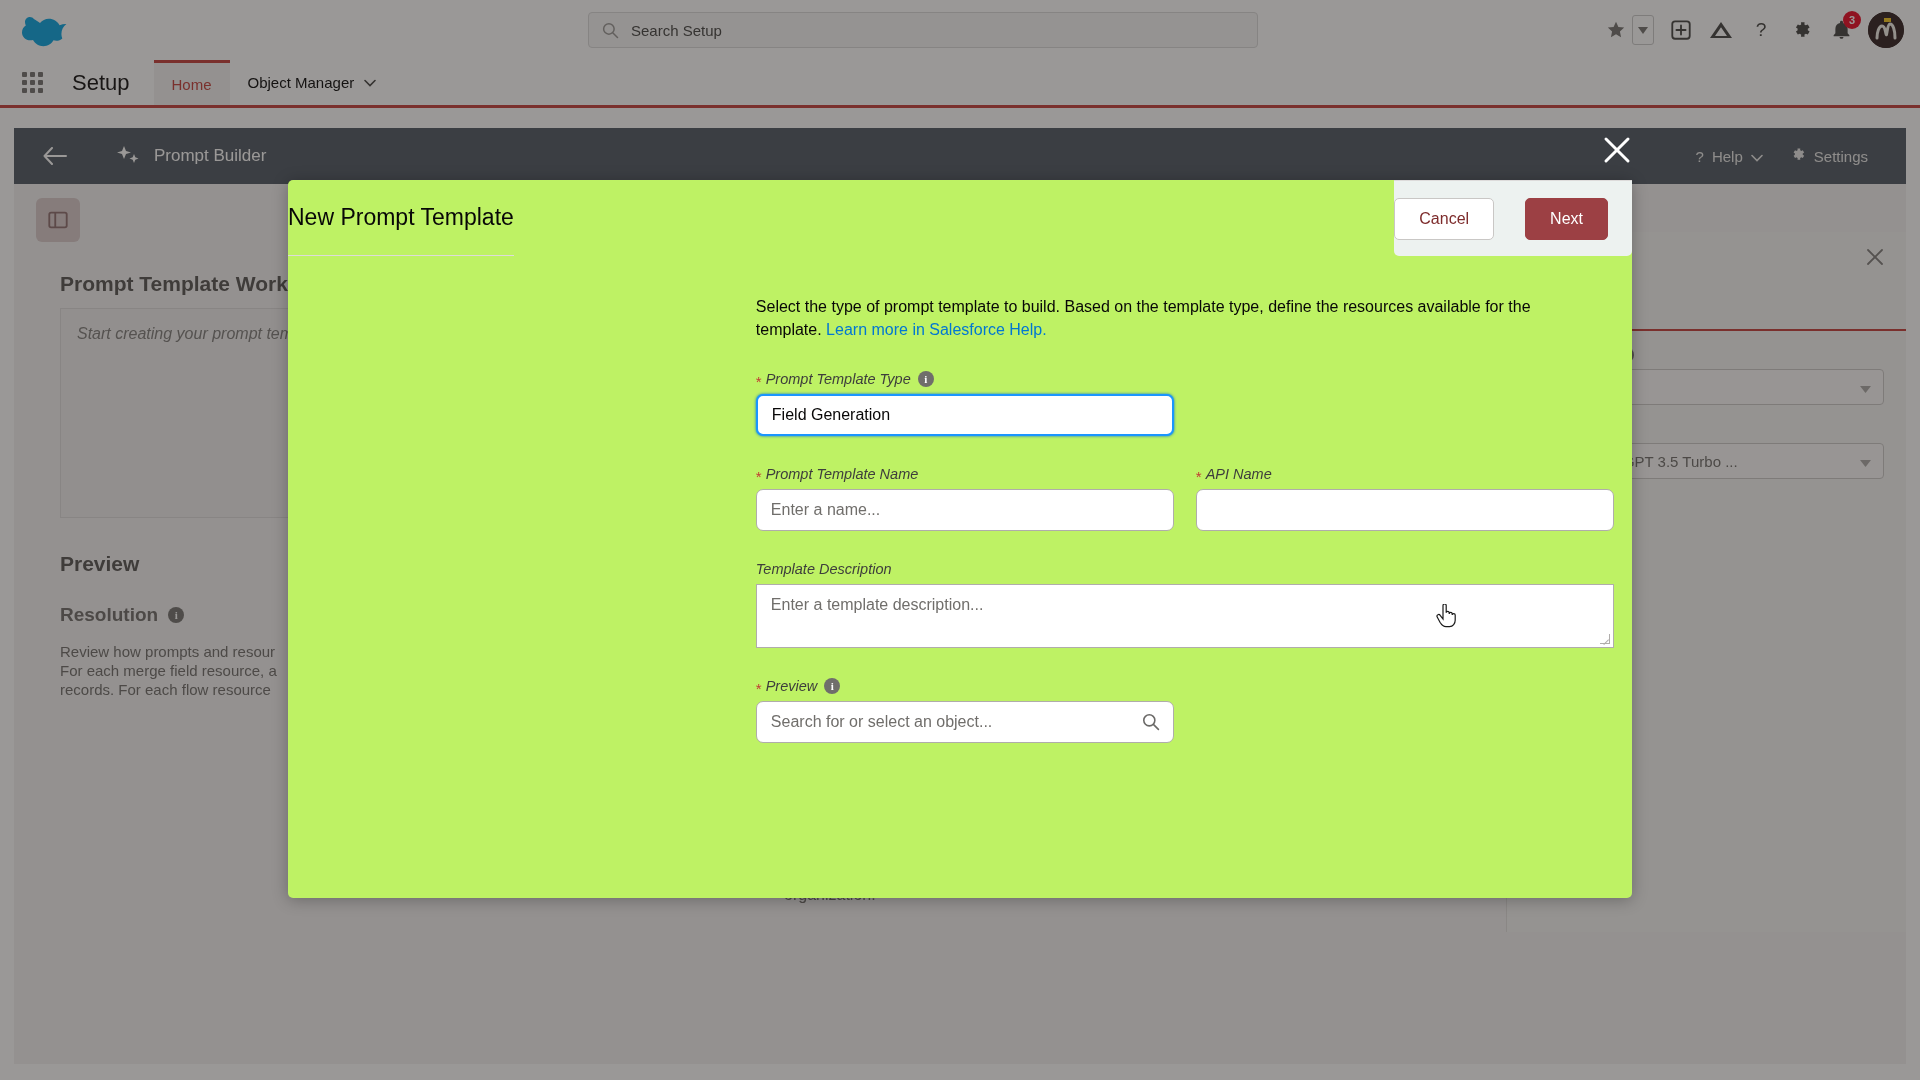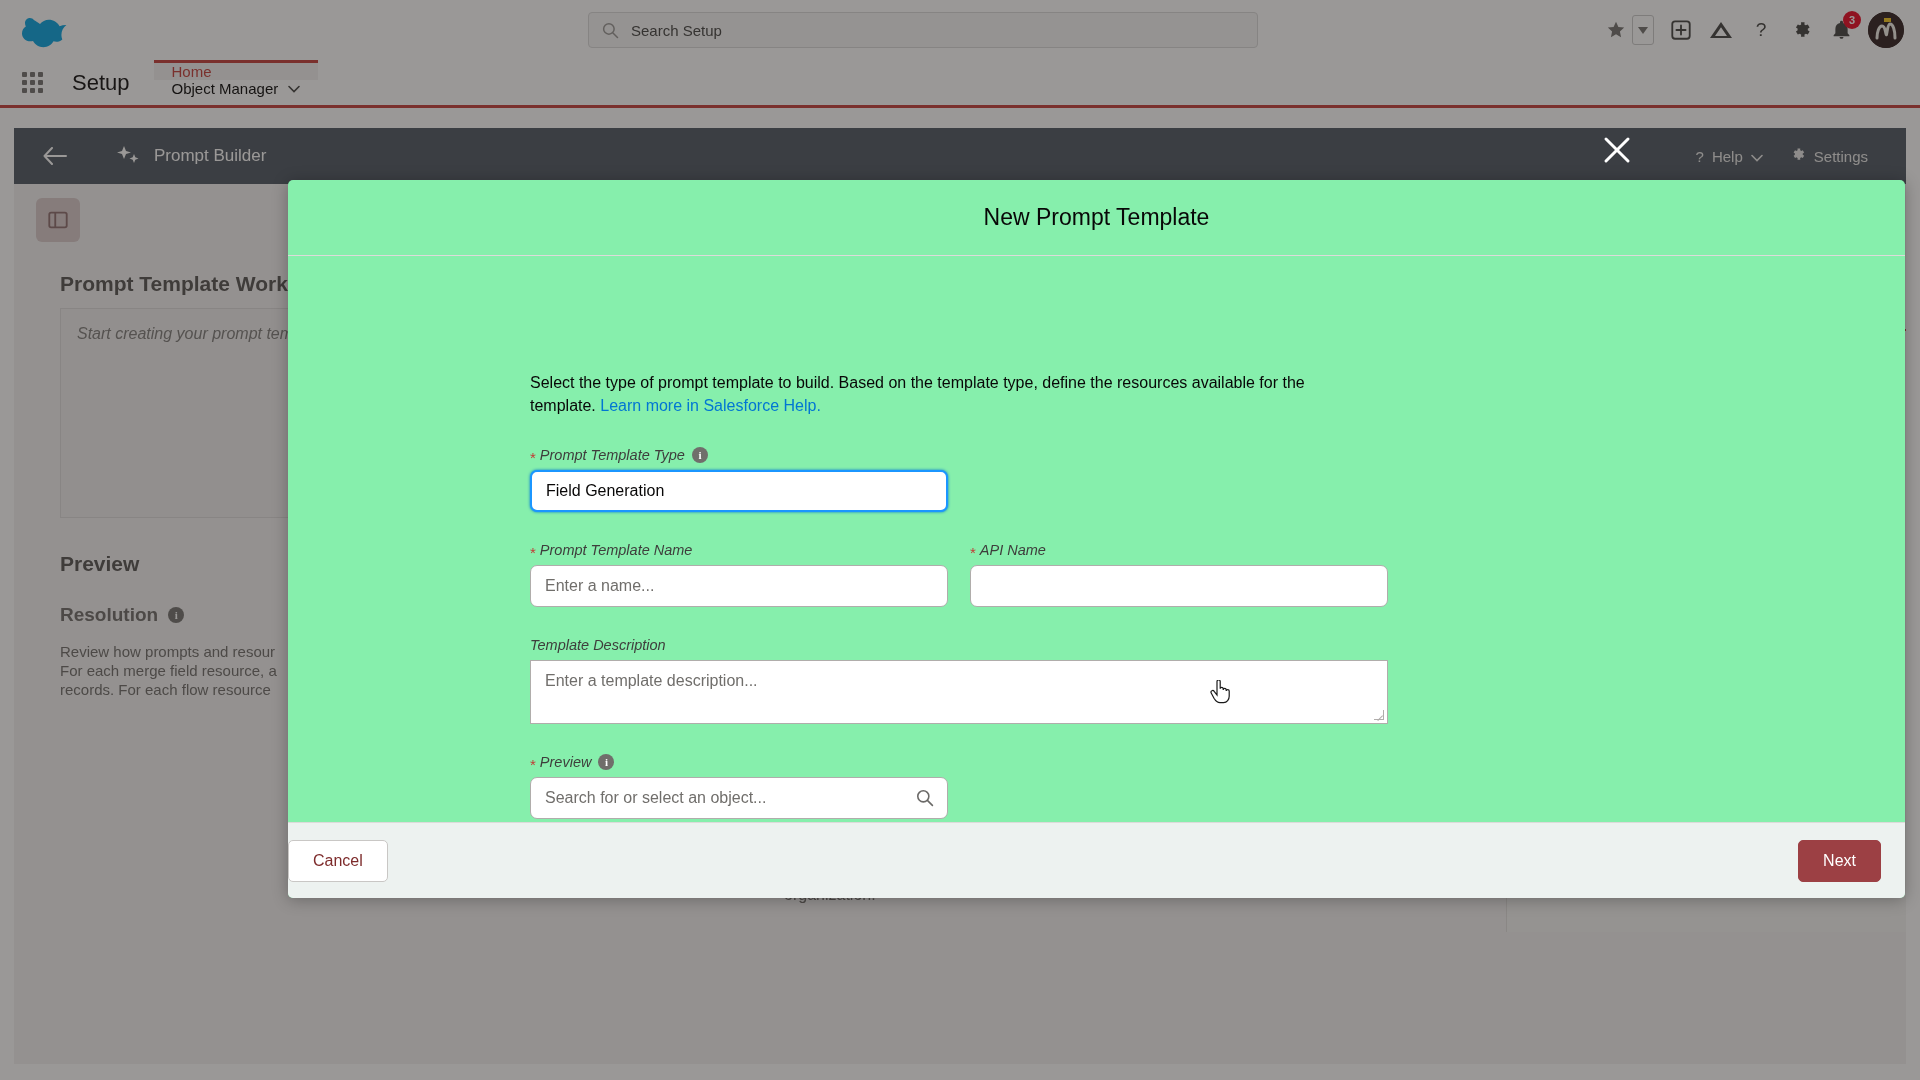--- a/index.html
+++ b/index.html
@@ -11,21 +11,21 @@
   }
 
   
   #app-root { position: absolute; inset: 0; background:#fff; }
 
   
   .global-header {
     position: absolute; top: 0; left: 0; width: 1920px; height: 72px;
     background: #ffffff;
     display: flex; align-items: center;
-    border-bottom: 4px solid #7f1d1d;
+    border-bottom: 6px solid #7f1d1d;
   }
   .sf-cloud { margin-left: 22px; width: 46px; height: 32px; position: relative; }
   .sf-cloud svg { display:block; }
 
   .global-search {
     position: absolute; left: 588px; top: 12px; width: 670px; height: 36px;
     background: #f5f5f5; border: 1px solid #d8d8d8; border-radius: 4px;
     display: flex; align-items: center; padding: 0 12px;
   }
   .global-search .g-ic { width: 18px; height: 18px; opacity: .72; margin-right: 12px; }
@@ -59,21 +59,21 @@
   
   .setup-bar {
     position: absolute; top: 60px; left: 0; width: 1920px; height: 48px;
     background: #ffffff; display: flex; align-items: stretch;
     border-bottom: 3px solid #c23934;
   }
   .waffle { width: 34px; margin-left: 22px; display:flex; align-items:center; }
   .waffle-grid { display:grid; grid-template-columns: repeat(3, 5px); gap: 3px; }
   .waffle-grid i { width: 5px; height: 5px; background: #706e6b; border-radius: 1px; display:block; }
   .setup-word { display:flex; align-items:center; font-size: 22px; color:#080707; margin-left: 16px; }
-  .setup-tabs { display:flex; align-items:stretch; margin-left: 24px; flex-direction: column; }
+  .setup-tabs { display:flex; align-items:stretch; margin-left: 24px; }
   .setup-tab {
     display:flex; align-items:center; padding: 0 18px; font-size: 15px; color:#000000;
     position: relative;
   }
   .setup-tab.active { background:#f3f2f2; border-top: 3px solid #c23934; color:#c23934; }
   .tab-caret { margin-left: 10px; display:flex; align-items:center; }
 
   
   .builder-header {
     position: absolute; top: 128px; left: 14px; width: 1892px; height: 56px;
@@ -137,24 +137,24 @@
   }
 
   
   .modal-backdrop {
     position: absolute; inset: 0; background: rgba(43, 40, 38, 0.48);
     z-index: 50;
   }
 
   
   .modal {
-    position: absolute; left: 288px; top: 180px; width: 1617px; height: 718px;
-    background: #86efac; border-radius: 5px; z-index: 60;
+    position: absolute; left: 288px; top: 180px; width: 1344px; height: 718px;
+    background: #bef264; border-radius: 5px; z-index: 60;
     box-shadow: 0 2px 16px rgba(0,0,0,.28);
-    display: flex; flex-direction: column;
+    display: flex; 
   }
   .modal-close {
     position: absolute; left: 1595px; top: 128px; z-index: 70;
     width: 44px; height: 44px; display:flex; align-items:center; justify-content:center;
     color:#ffffff;
   }
   .modal-header {
     height: 76px; display:flex; align-items:center; justify-content:center;
     border-bottom: 1px solid #dddbda; flex: 0 0 auto;
   }
@@ -208,21 +208,21 @@
   .modal-footer {
     height: 76px; flex: 0 0 auto; background:#edf2f0; border-top: 1px solid #dddbda;
     border-radius: 0 0 5px 5px;
     display:flex; align-items:center; justify-content:space-between; padding-right: 24px; gap: 12px;
   }
   .btn {
     height: 42px; border-radius: 5px; font-size: 16px;
     display:flex; align-items:center; justify-content:center; padding: 0 24px;
   }
   .btn-cancel { background:#fff; border:1px solid #c9c7c5; color:#7d2b2b; min-width: 92px; }
-  .btn-next { background:#9c4044; color:#ffffff; border:1px solid #9c4044; min-width: 78px; }
+  .btn-next { background:#9c4044; color:#ffffff; border:1px solid #9c4044; min-width: 78px; margin-left: 19px; }
 </style>
 </head>
 <body>
 
 <div id="app-root">
 
   <div class="global-header">
     <div class="sf-cloud">
       <svg width="46" height="32" viewBox="0 0 46 32" aria-hidden="true">
         <path d="M18 6c2.2-2.6 5.3-4.2 8.8-4.2 4.6 0 8.6 2.6 10.8 6.4 1.9-.8 4-1.3 6.2-1.3.2 0 .4 0 .6.02-3.1 2.3-5 5.9-5 10 0 1.6.3 3.1.9 4.5-1.6 1.4-3.7 2.3-6 2.3-1 0-1.9-.16-2.8-.45-2 3.5-5.8 5.9-10.1 5.9-4.5 0-8.4-2.5-10.4-6.2-.8.17-1.6.26-2.5.26C3.4 23.2 0 19.7 0 15.4c0-2.9 1.5-5.4 3.8-6.8-.5-1.1-.8-2.3-.8-3.6C3 2.2 5.2 0 7.9 0c1.6 0 3 .75 3.9 1.9C13.5 3 15.6 4.2 18 6z" fill="#00a1e0"></path>

